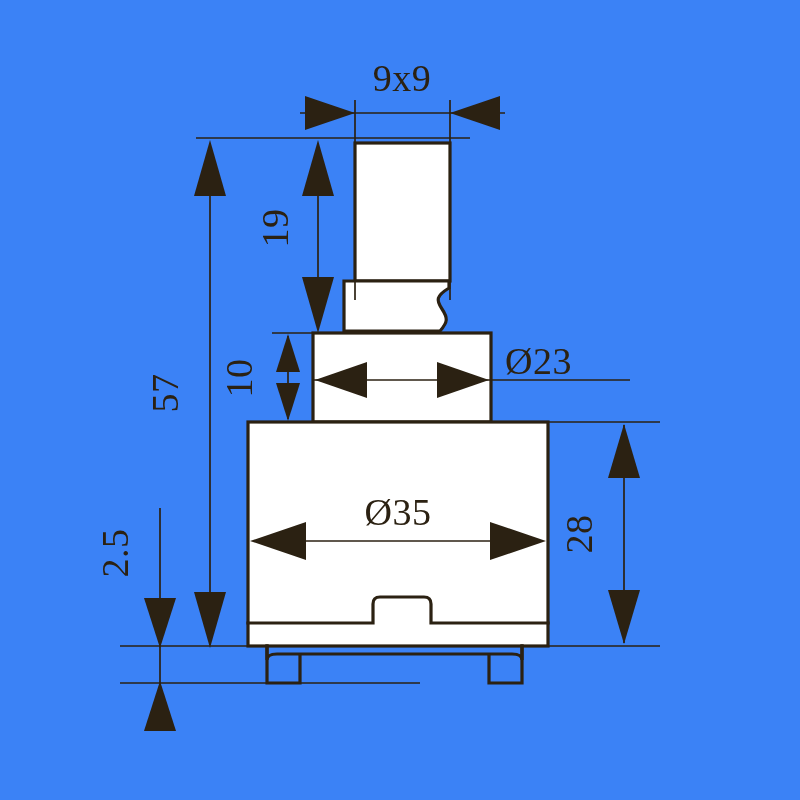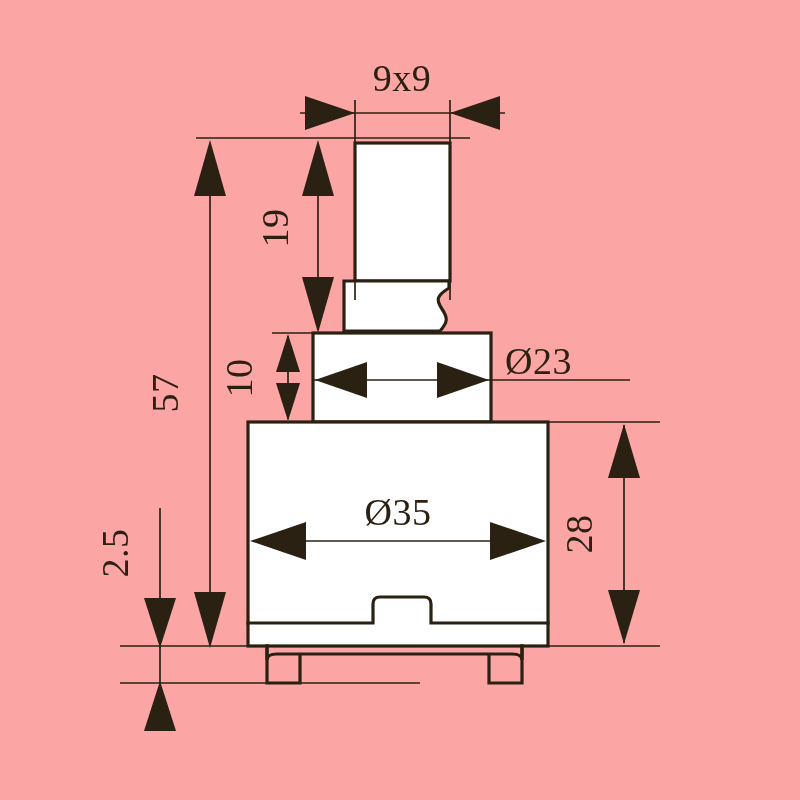--- a/index.html
+++ b/index.html
@@ -11,21 +11,21 @@
   body {
     width: 800px;
     height: 800px;
     font-family: "Liberation Serif", serif;
     overflow: hidden;
   }
   #drawing-root {
     position: relative;
     width: 800px;
     height: 800px;
-    background: #fca5a5;
+    background: #3b82f6;
   }
   svg#cad {
     display: block;
     width: 800px;
     height: 800px;
   }
   .part-line {
     fill: none;
     stroke: #2b2112;
     stroke-width: 3.2;

